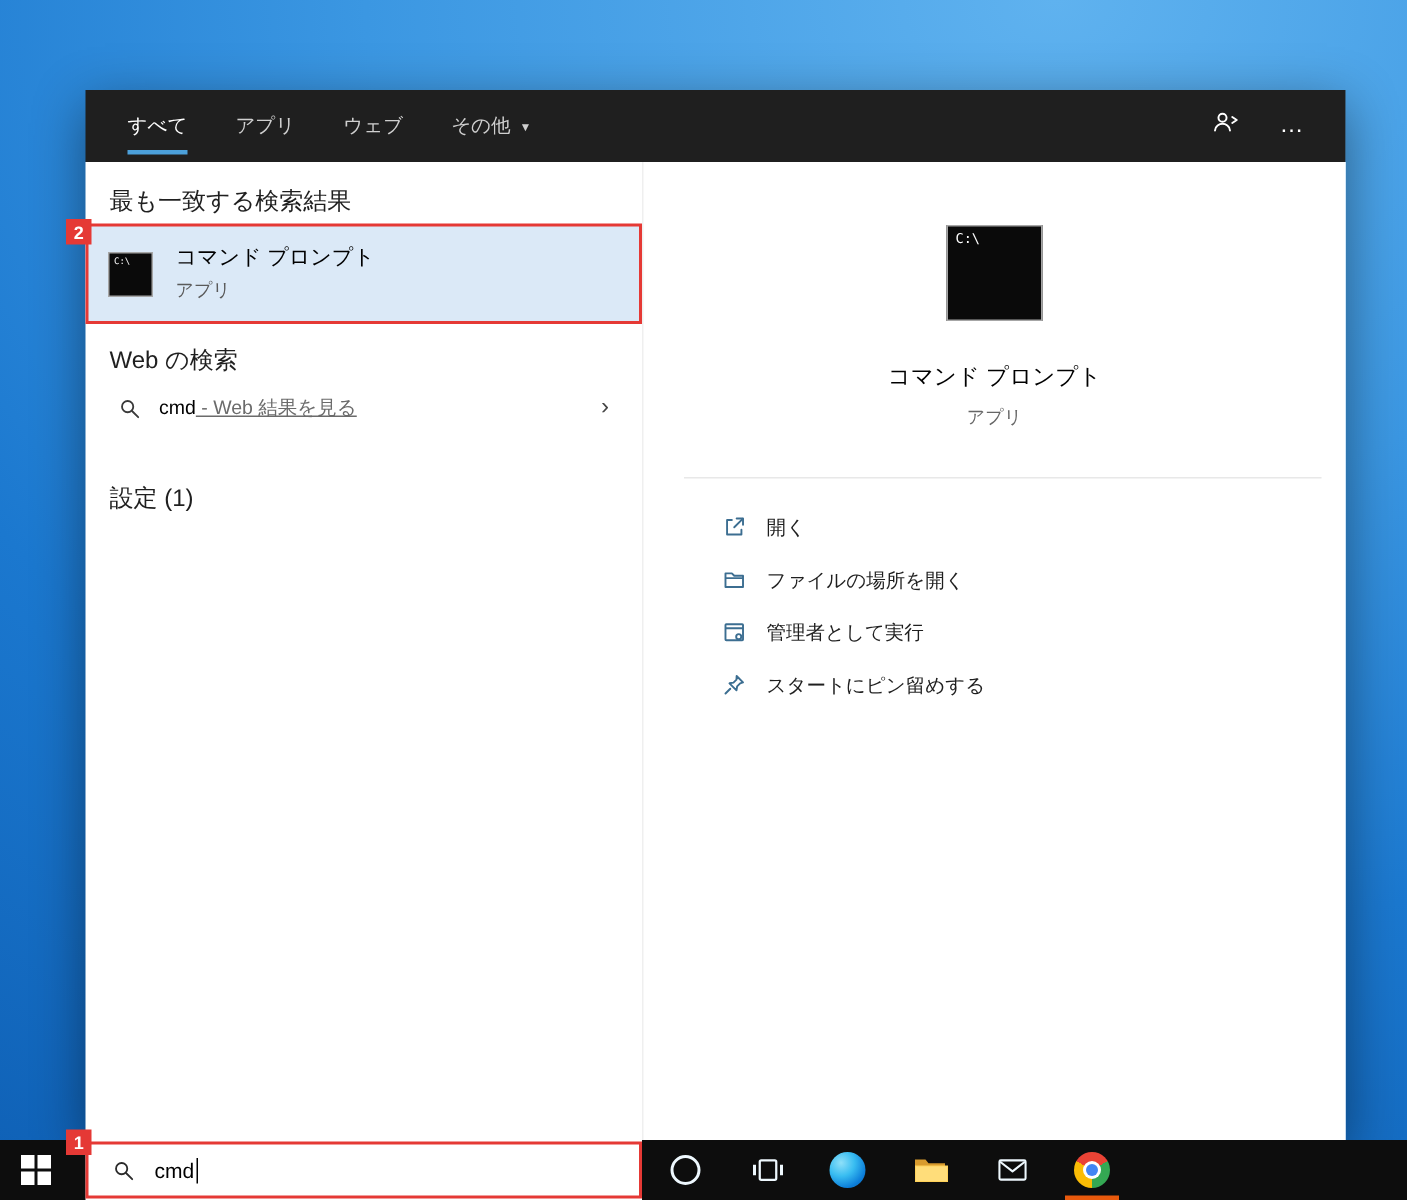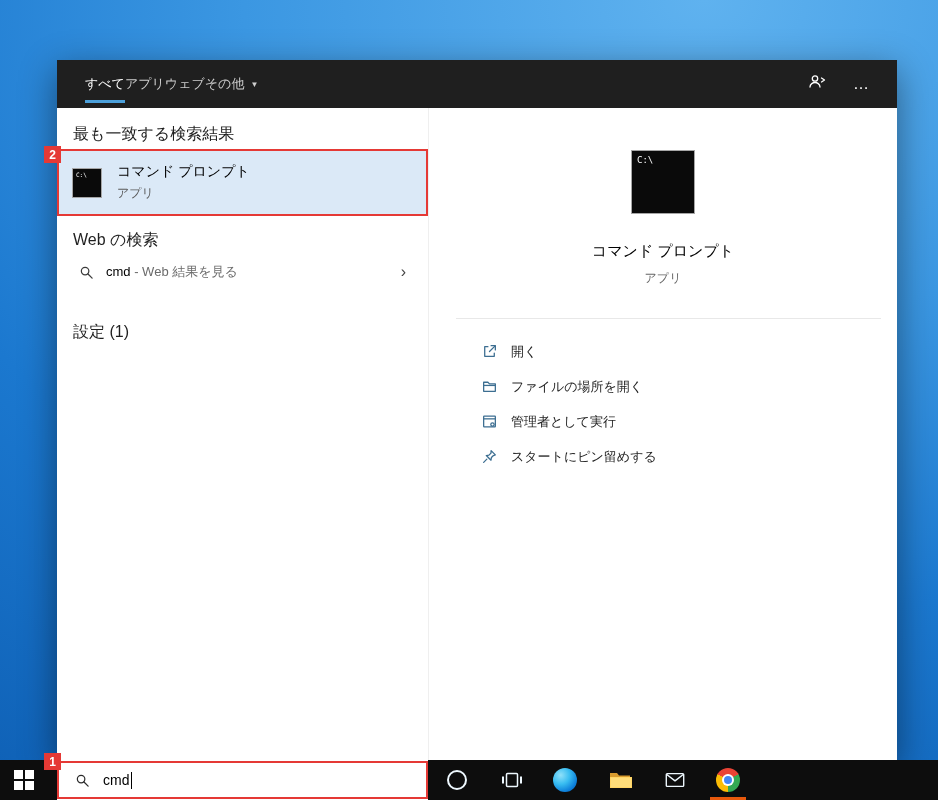--- a/index.html
+++ b/index.html
@@ -8,21 +8,21 @@
 
   .desktop { position: absolute; inset: 0;
     background: radial-gradient(140% 120% at 75% 0%, #5fb2ef 0%, #3b97e2 35%, #1b78cf 65%, #0e5fb4 100%); }
 
   
   .flyout { position: absolute; left: 57px; top: 60px; width: 840px; height: 700px;
     box-shadow: 0 10px 34px rgba(0,0,0,.45); }
 
   .flyout-header { position: absolute; left: 0; top: 0; right: 0; height: 48px;
     background: #1f1f1f; display: flex; align-items: center; }
-  .tabs { display: flex; margin-left: 28px; height: 100%; align-items: stretch; }
+  .tabs { display: flex; margin-left: 28px; gap: 32px; height: 100%; align-items: stretch; }
   .tab { color: #cfcfcf; font-size: 13px; display: flex; align-items: center; position: relative; cursor: default; }
   .tab.active { color: #fff; }
   .tab.active::after { content: ""; position: absolute; left: 0; right: 0; bottom: 5px; height: 3px; background: #4ca0da; }
   .tab .chev { font-size: 8px; margin-left: 6px; color: #cfcfcf; }
   .header-icons { position: absolute; right: 26px; top: 0; height: 48px; display: flex; gap: 26px; align-items: center; }
   .header-icons svg { width: 20px; height: 20px; }
   .ellipsis { color: #fff; font-size: 16px; letter-spacing: 2px; line-height: 10px; }
 
   .flyout-body { position: absolute; top: 48px; left: 0; right: 0; bottom: 0; background: #fff; display: flex; }
   .left-col { width: 371px; position: relative; }
@@ -41,21 +41,21 @@
   .cmd-icon.small { width: 30px; height: 30px; margin-left: 15px; flex: none; }
   .cmd-icon.small .cmd-txt { font-size: 6px; }
   .bi-text { margin-left: 15px; }
   .bi-title { font-size: 14px; color: #000; }
   .bi-sub { font-size: 12px; color: #5a5a5a; margin-top: 4px; }
 
   .web-row { position: absolute; left: 0; top: 144px; width: 371px; height: 40px;
     display: flex; align-items: center; cursor: pointer; }
   .web-row .mag { margin-left: 22px; width: 15px; height: 15px; flex: none; }
   .web-text { margin-left: 12px; font-size: 13px; color: #000; }
-  .web-suffix { color: #6b6b6b; }
+  .web-suffix { color: #6b6b6b; text-decoration: underline; }
   .web-chev { position: absolute; right: 22px; font-size: 16px; color: #454545; }
 
   
   .cmd-icon.large { position: absolute; left: 50%; transform: translateX(-50%); top: 42px;
     width: 64px; height: 64px; }
   .cmd-icon.large .cmd-txt { font-size: 9px; top: 4px; left: 5px; }
   .preview-title { position: absolute; top: 134px; width: 100%; text-align: center; font-size: 15px; color: #000; }
   .preview-sub { position: absolute; top: 162px; width: 100%; text-align: center; font-size: 12px; color: #666; }
   .divider { position: absolute; left: 27px; right: 16px; top: 210px; height: 1px; background: #e8e8e8; }
   .actions { position: absolute; left: 0; right: 0; top: 226px; }

